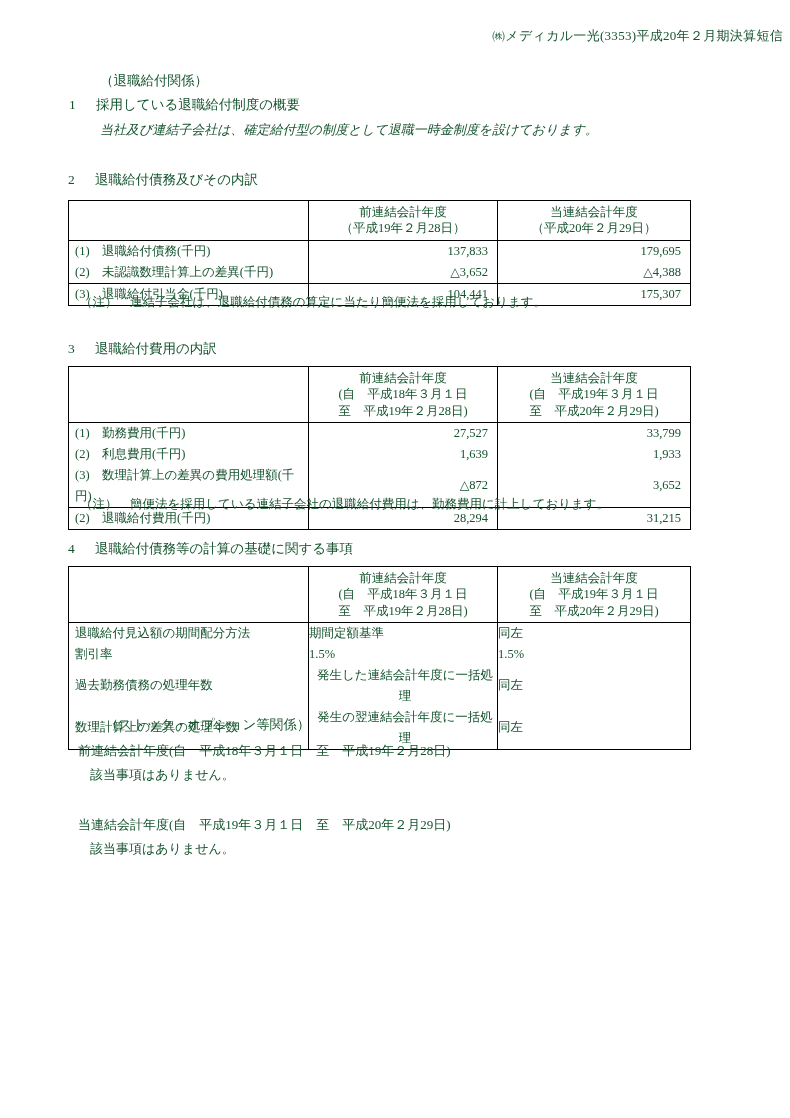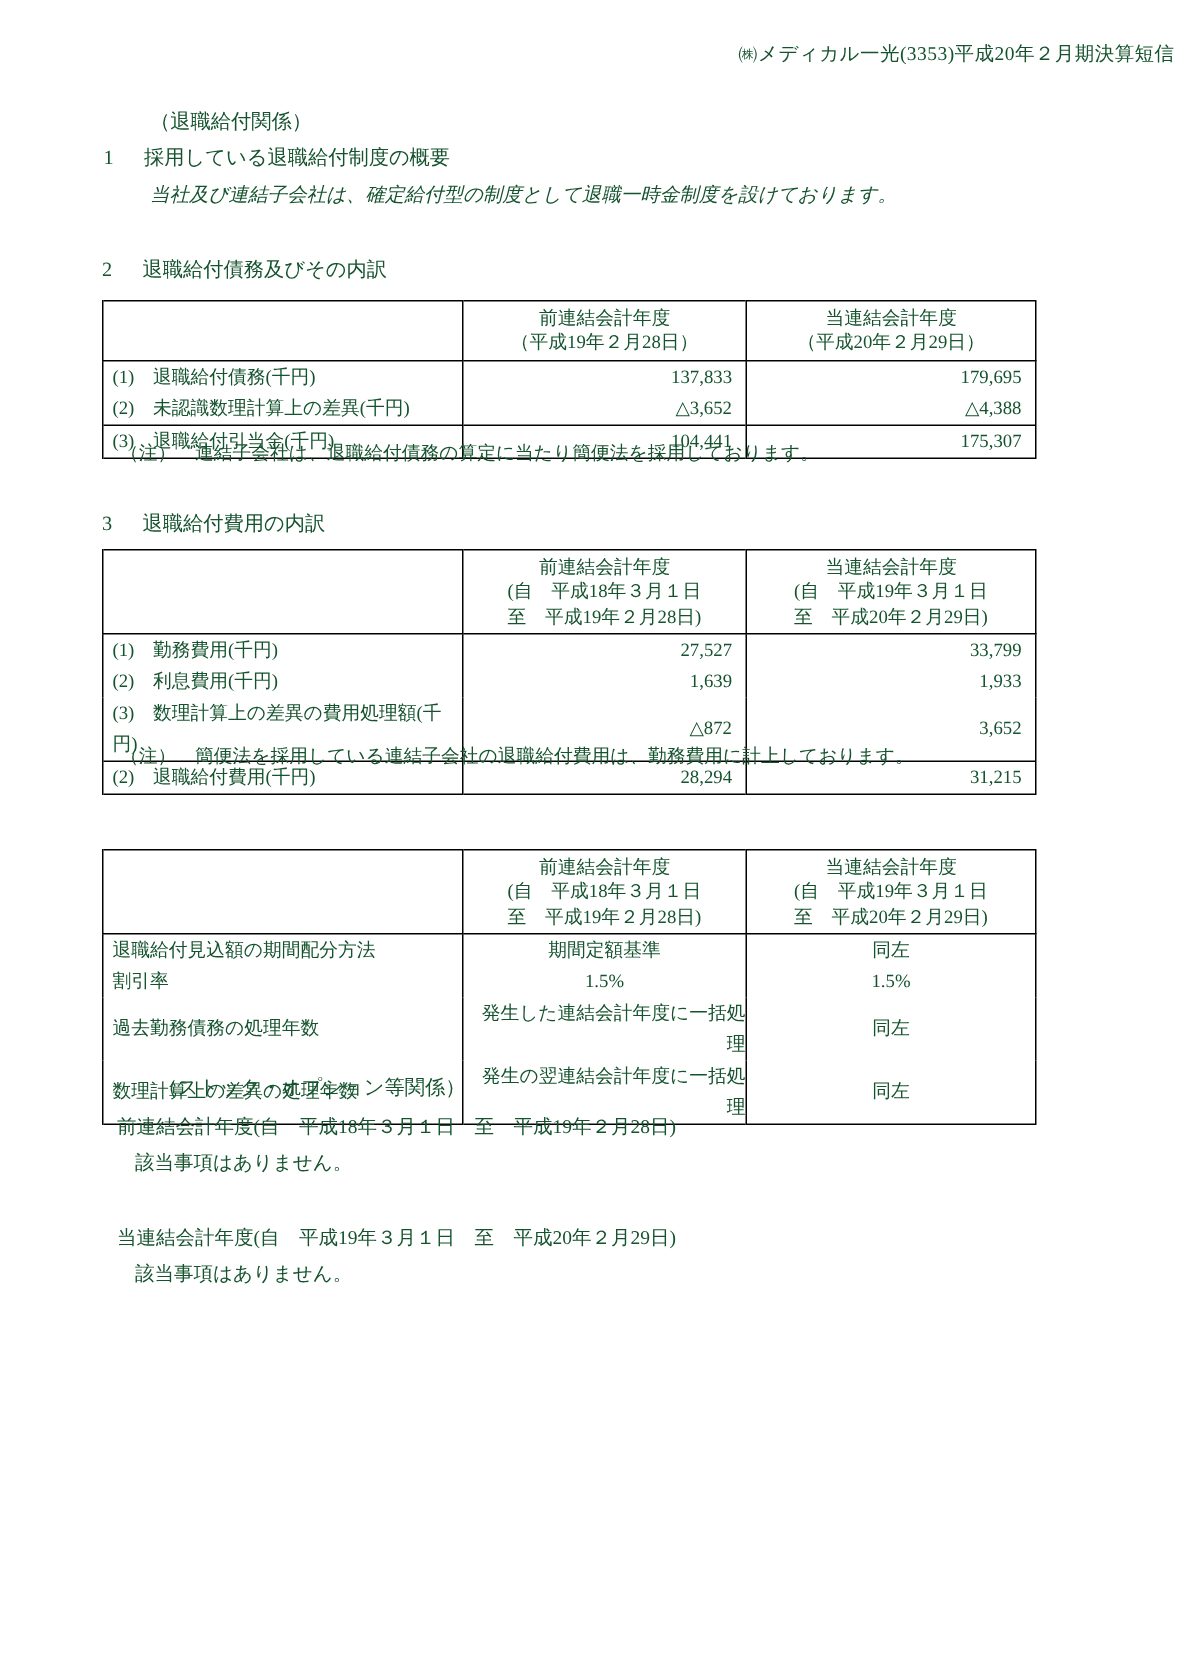--- a/index.html
+++ b/index.html
@@ -39,23 +39,23 @@
   }
   .tbl thead th{
     border-bottom:1px solid #000;
     text-align:center;
     padding:3px 2px;
     line-height:1.3;
   }
   .tbl tbody td{height:21px;line-height:21px;}
   .tbl td.lbl{text-align:left;padding-left:6px;}
   .tbl td.num{text-align:right;padding-right:9px;}
-  .tbl td.ctr{text-align:center;}
+  .tbl td.ctr{}
   .tbl tr.rule td{border-top:1px solid #000;}
-  .tbl td.fill{text-align:right;padding-left:4px;}
+  .tbl td.fill{text-align:center;padding-left:4px;}
   .footer{left:0;width:790px;text-align:center;font-size:12.5px;}
 </style>
 </head>
 <body>
 
 <div class="page">
 
   <div class="abs doc-header">㈱メディカル一光(3353)平成20年２月期決算短信</div>
 
   <div class="abs sec-title" style="top:72px;left:100px;">（退職給付関係）</div>
@@ -151,20 +151,23 @@
       </tr>
       <tr class="rule">
         <td class="lbl">(2)　退職給付費用(千円)</td>
         <td class="num">28,294</td>
         <td class="num">31,215</td>
       </tr>
     </tbody>
   </table>
   <div class="abs note" style="top:496px;left:80px;">（注）　簡便法を採用している連結子会社の退職給付費用は、勤務費用に計上しております。</div>
 
+  <div class="abs item-heading" style="top:540px;left:68px;">
+    <span class="no">4</span><span>退職給付債務等の計算の基礎に関する事項</span>
+  </div>
 
   <table class="tbl abs" style="top:566px;left:68px;">
     <colgroup>
         <col class="c1">
         <col class="c2">
         <col class="c3">
       </colgroup>
     <thead>
       <tr>
         <th></th>

